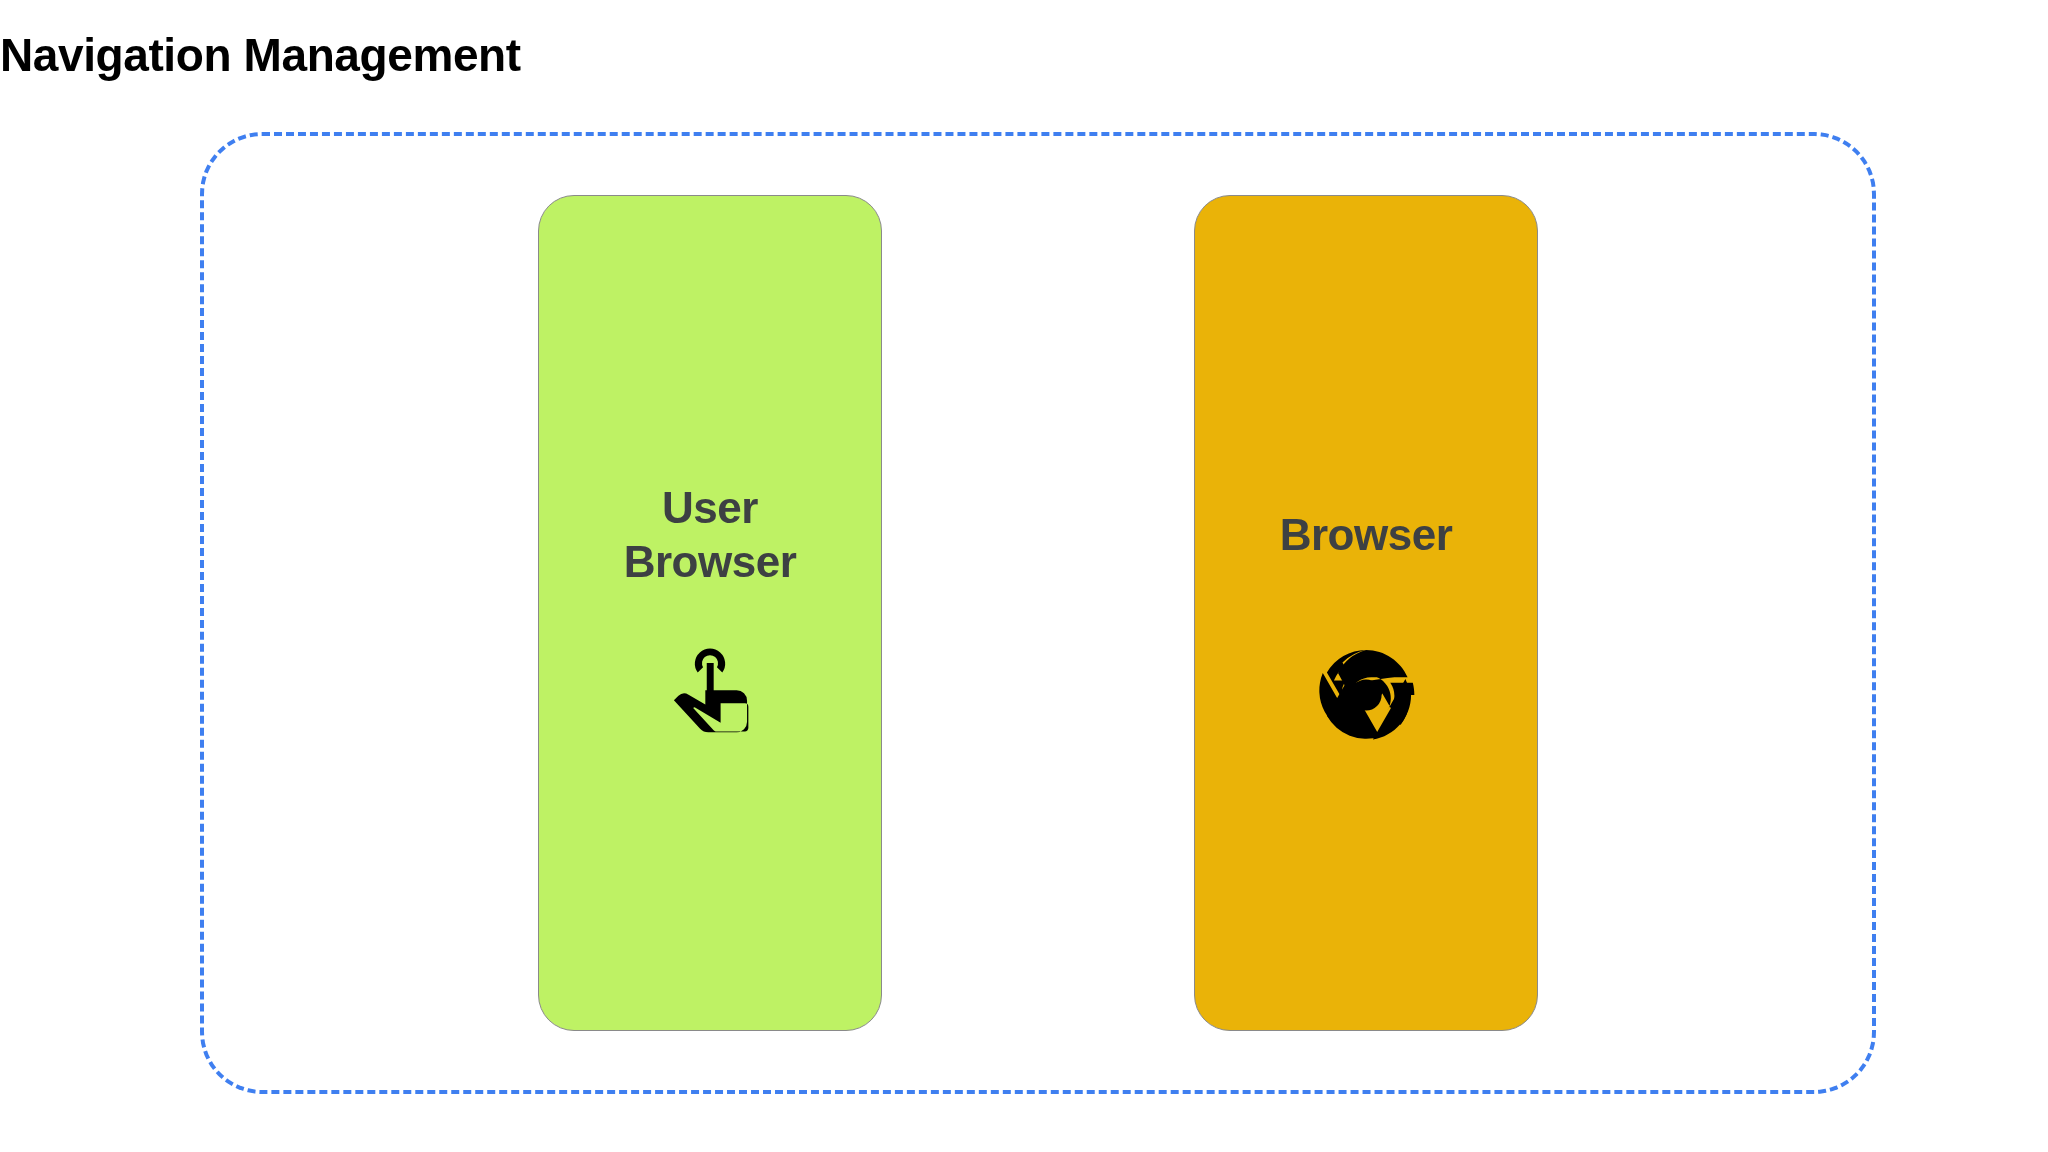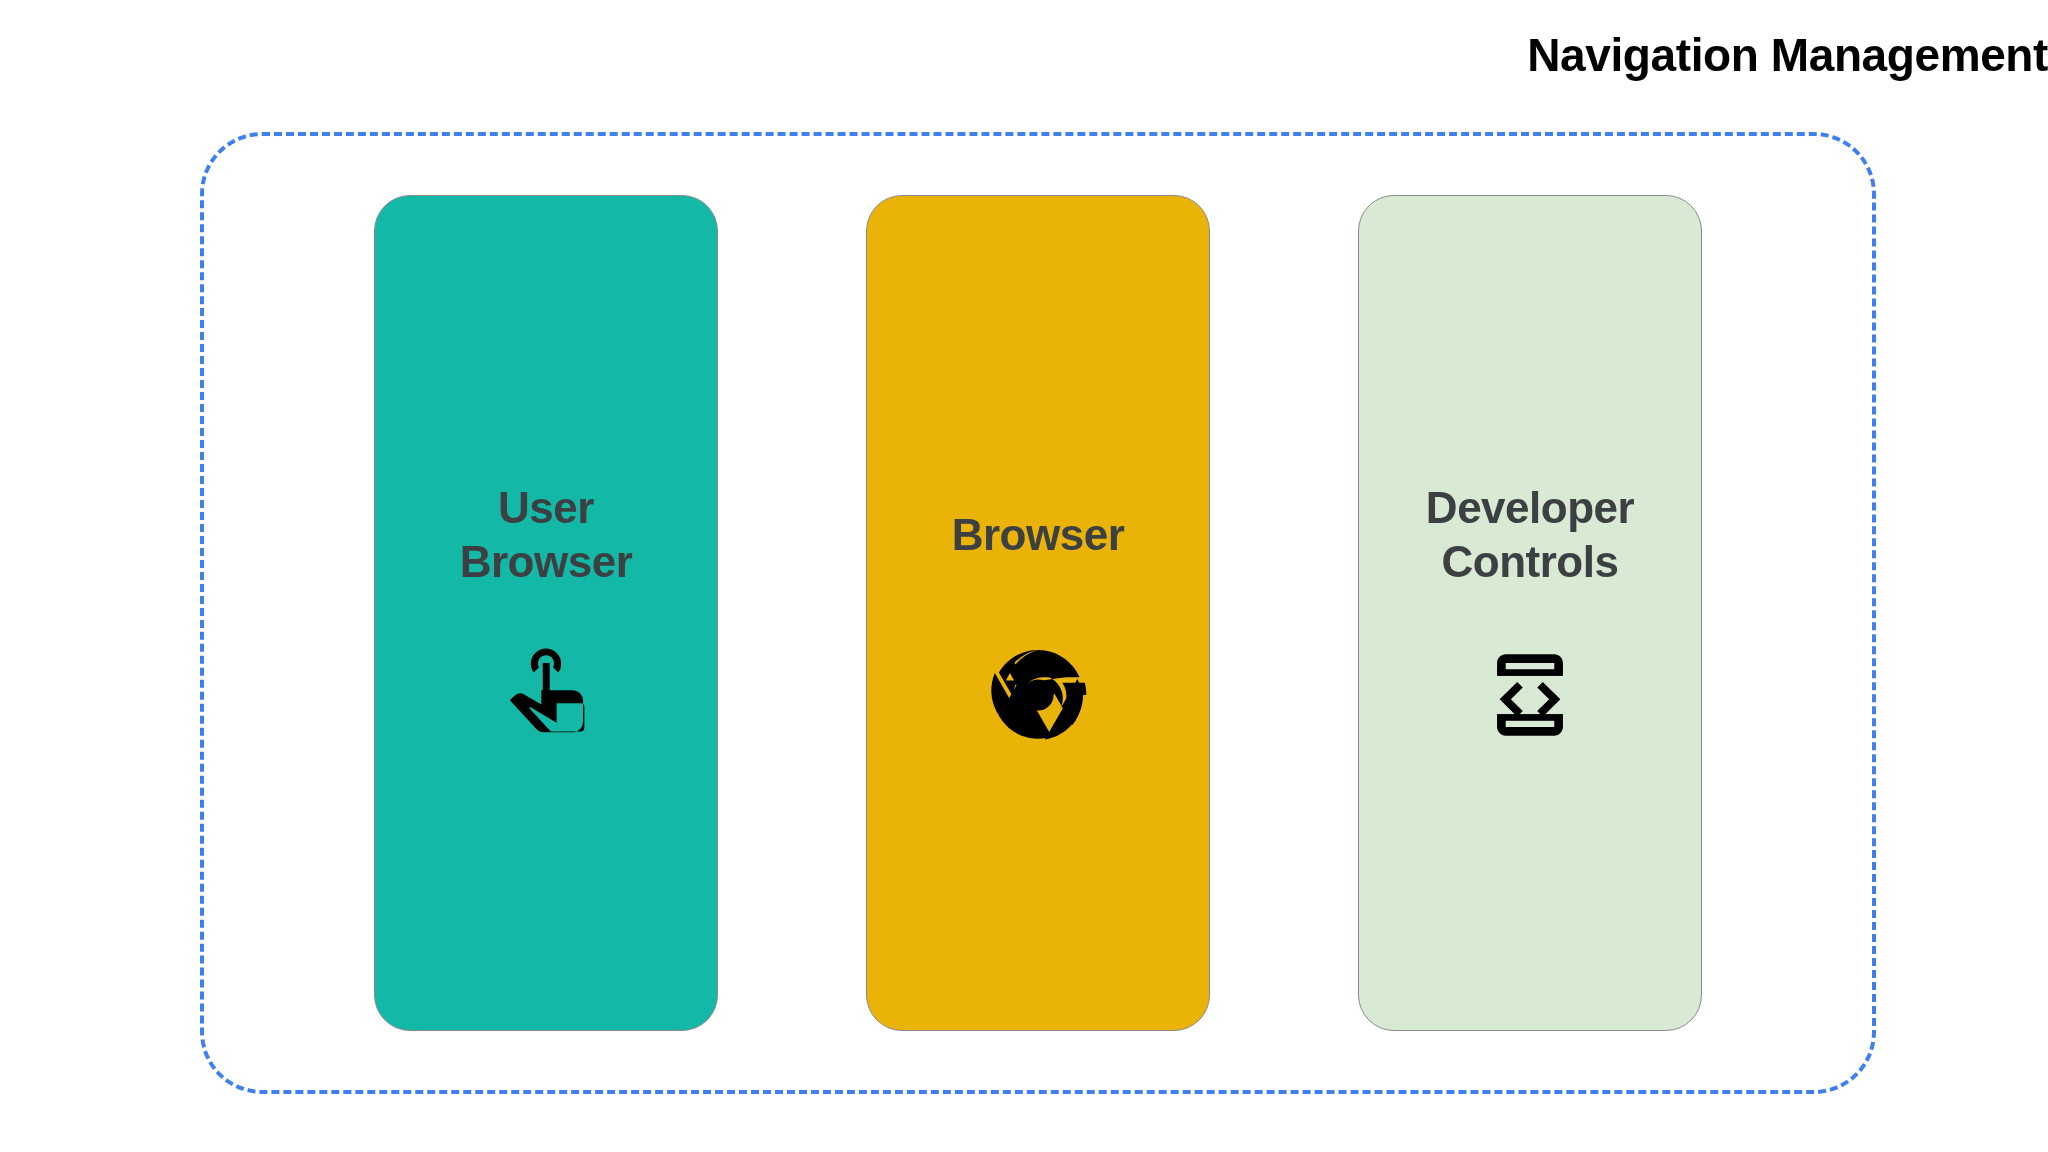--- a/index.html
+++ b/index.html
@@ -14,21 +14,21 @@
     overflow: hidden;
     position: relative;
   }
 
   
   .page-title {
     position: absolute;
     top: 28px;
     left: 0;
     width: 2048px;
-    text-align: right;
+    text-align: left;
     font-size: 46px;
     font-weight: bold;
     color: #000000;
     letter-spacing: -0.4px;
     line-height: 1.2;
   }
 
   
   .group-box {
     position: absolute;
@@ -106,21 +106,21 @@
 </style>
 </head>
 <body>
 
 <div class="page-title" style="color: rgb(0, 0, 0);">Navigation Management</div>
 
 <div class="group-box" style="border-color: rgb(63, 127, 240); border-style: dashed;"></div>
 
 <div class="cards-row">
 
-  <div class="card" style="background: #14b8a6; border-color: rgb(138, 138, 138);">
+  <div class="card" style="background: #bef264; border-color: rgb(138, 138, 138);">
     <div class="card-label">
       <div class="card-label-line" style="color: rgb(61, 64, 67);">User</div>
       <div class="card-label-line" style="color: rgb(61, 64, 67);">Browser</div>
     </div>
     <div class="card-icon">
       <svg width="104" height="104" viewBox="0 0 24 24" aria-hidden="true">
         <path fill="#000000" d="M9.17 6.83a3.5 3.5 0 1 1 5.66 0l-1.23-1.23a1.85 1.85 0 1 0-3.2 0L9.17 6.83z"></path>
         <path fill="#000000" d="M11.25 4.6h1.6v8.05l-1.6 1.55V4.6z"></path>
         <path fill="#000000" d="M12.85 10.9h5.3a2.4 2.4 0 0 1 2.4 2.4v4.9a2.4 2.4 0 0 1-2.4 2.4h-6.55c-.72 0-1.4-.3-1.88-.83l-6.05-6.55 1.05-1.02a1.9 1.9 0 0 1 2.33-.28l3.87 2.3V10.9zm1.6 1.6v5.9l-5.9-3.5a.3.3 0 0 0-.36.04l-.07.07 4.72 5.11c.18.2.43.31.7.31h6.51c.44 0 .8-.36.8-.8v-4.9a.8.8 0 0 0-.8-.8h-5.6z"></path>
       </svg>
@@ -136,30 +136,14 @@
         <path fill="#000000" d="M12 1.6a10.4 10.4 0 0 0-9.02 5.22l4.2 7.28a5.35 5.35 0 0 1 .02-5.32l.06-.1-2.66-.02A8.82 8.82 0 0 1 12 3.2c3.2 0 6.02 1.7 7.58 4.25h-1.95A8.55 8.55 0 0 0 12 5.05c-1.6 0-3.1.5-4.33 1.35l-1.1-1.9A10.35 10.35 0 0 1 12 1.6z"></path>
         <path fill="#000000" d="M21.3 7.45h-8.38a5.35 5.35 0 0 1 4.04 8.07l-.06.1 4.2-7.3a10.4 10.4 0 0 1-1.13 10.6l-4.2-7.28a5.35 5.35 0 0 1-4.63 2.7l-.12-.01 4.2 7.28A10.4 10.4 0 0 1 2.98 16.8l4.2-7.28"></path>
         <path fill="#000000" d="M12 1.6c4.3 0 8 2.6 9.6 6.32l-.14-.01h-8.26a5.35 5.35 0 0 0-5.1 3.77L5.54 6.9A10.38 10.38 0 0 1 12 1.6z"></path>
         <path fill="#000000" d="M2.03 6.95l4.13 7.16a5.35 5.35 0 0 0 6.1 2.55l-2.6 4.5A10.4 10.4 0 0 1 2.03 6.95z"></path>
         <path fill="#000000" d="M22.4 12c0 5.2-3.83 9.52-8.82 10.28l4.12-7.14A5.33 5.33 0 0 0 17.6 9.2h5.2c.23.89.35 1.83.35 2.8z"></path>
         <circle cx="12" cy="12" r="3.6" fill="#000000"></circle>
       </svg>
     </div>
   </div>
 
-  <div class="card" style="background: rgb(216, 234, 211); border-color: rgb(138, 138, 138);">
-    <div class="card-label">
-      <div class="card-label-line" style="color: rgb(61, 64, 67);">Developer</div>
-      <div class="card-label-line" style="color: rgb(61, 64, 67);">Controls</div>
-    </div>
-    <div class="card-icon">
-      <svg width="104" height="104" viewBox="0 0 24 24" aria-hidden="true">
-        <path fill="#000000" d="M6.4 2.6h11.2c1.1 0 2 .9 2 2v2.2h-2V4.6H6.4v2.2h-2V4.6c0-1.1.9-2 2-2z"></path>
-        <rect x="4.4" y="6.05" width="15.2" height="1.55" fill="#000000"></rect>
-        <path fill="#000000" d="M4.4 17.2h2v2.2h11.2v-2.2h2v2.2c0 1.1-.9 2-2 2H6.4c-1.1 0-2-.9-2-2v-2.2z"></path>
-        <rect x="4.4" y="16.4" width="15.2" height="1.55" fill="#000000"></rect>
-        <path fill="#000000" d="M9.05 9.0l1.28 1.28L7.58 13l2.75 2.72-1.28 1.28L5 13l4.05-4z"></path>
-        <path fill="#000000" d="M14.95 9.0L19 13l-4.05 4-1.28-1.28L16.42 13l-2.75-2.72L14.95 9z"></path>
-      </svg>
-    </div>
-  </div>
 
 </div>
 
 </body></html>

